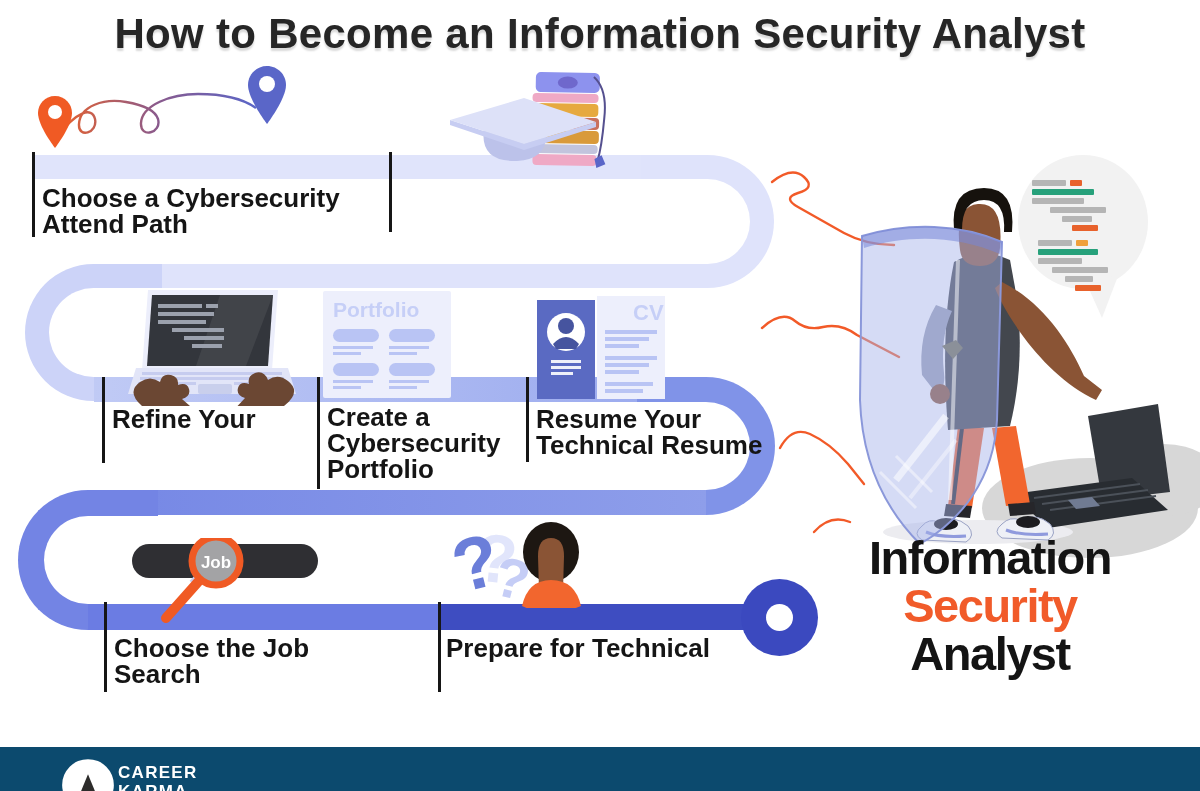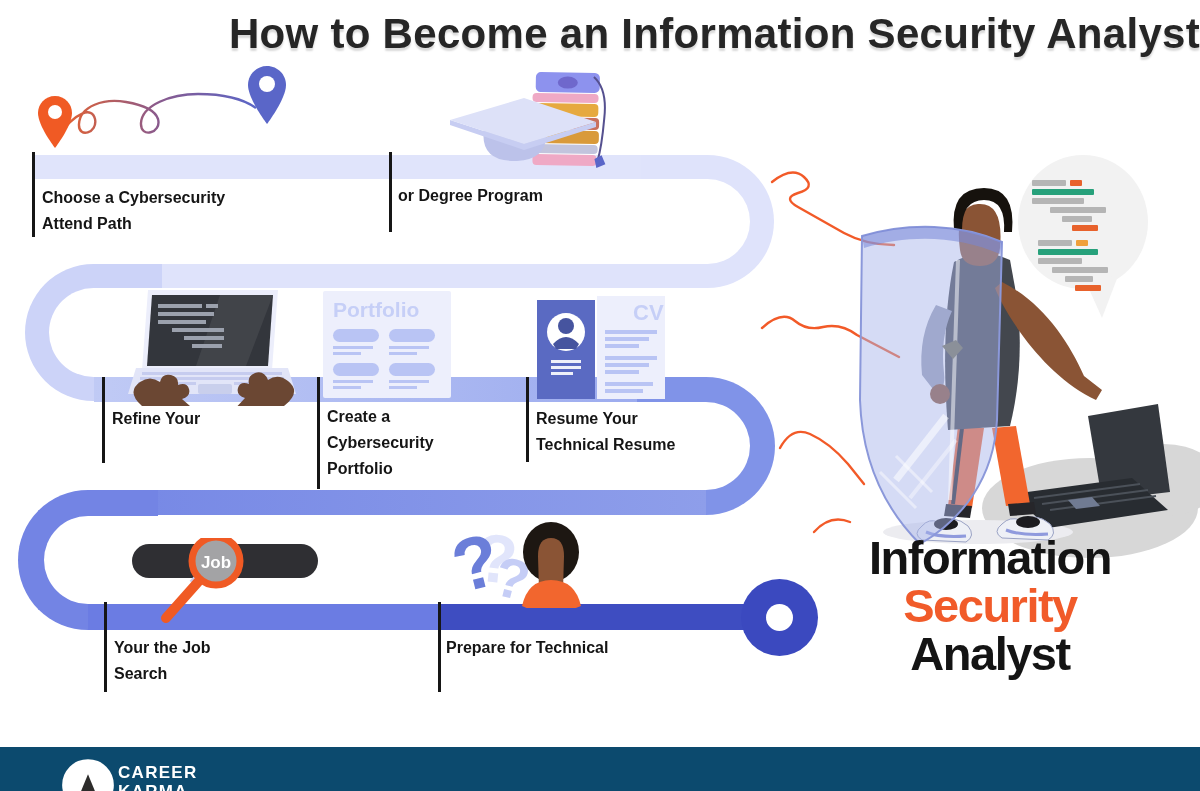--- a/index.html
+++ b/index.html
@@ -1,23 +1,23 @@
 <!DOCTYPE html>
 <html><head>
 <meta charset="utf-8">
 <style>
   html,body{margin:0;padding:0;background:#fff;}
   #stage{position:relative;width:1200px;height:791px;background:#ffffff;overflow:hidden;
          font-family:"Liberation Sans",sans-serif;}
-  .title{position:absolute;left:0;top:10px;width:100%;text-align:right;font-size:42px;
+  .title{position:absolute;left:0;top:10px;width:100%;text-align:center;font-size:42px;
          font-weight:bold;color:#262626;letter-spacing:.3px;text-shadow:0 3px 2px rgba(0,0,0,.15);}
   .band,.curve,.tick,.icon,.donut{position:absolute;}
   .curve{box-sizing:border-box;background:transparent;}
   .tick{width:3px;background:#161616;}
-  .step-label{position:absolute;font-weight:bold;font-size:16px;line-height:26px;color:#151515;}
+  .step-label{position:absolute;font-weight:bold;font-size:26px;line-height:26px;color:#151515;}
   
   .band-a{left:33px;top:155px;width:674px;height:24px;background:#e0e4fb;}
   .curve-1{left:641px;top:155px;width:133px;height:133px;border:24px solid #dfe3fb;border-left:0;
            border-radius:0 67px 67px 0;}
   .band-b{left:94px;top:264px;width:613px;height:24px;background:#dfe3fb;}
   .curve-2{left:25px;top:264px;width:137px;height:137px;border:24px solid #ccd3f8;border-right:0;
            border-radius:69px 0 0 69px;}
   .band-c{left:94px;top:377px;width:612px;height:25px;background:linear-gradient(90deg,#c0caf5,#98a8ee);}
   .curve-3{left:637px;top:377px;width:138px;height:138px;border:25px solid #8093e8;border-left:0;
            border-radius:0 69px 69px 0;}
@@ -65,36 +65,35 @@
   <div class="tick" style="left:317px;top:377px;height:112px"></div>
   <div class="tick" style="left:526px;top:377px;height:85px"></div>
   <div class="tick" style="left:104px;top:602px;height:90px"></div>
   <div class="tick" style="left:438px;top:602px;height:90px"></div>
 
   <div class="step-label" style="left:42px;top:185px">
     <div>Choose a Cybersecurity</div>
     <div>Attend Path</div>
   </div>
   <div class="step-label" style="left:398px;top:183px">
-    <div>or Degree Program</div>
   </div>
   <div class="step-label" style="left:112px;top:406px">
     <div>Refine Your</div>
   </div>
   <div class="step-label" style="left:327px;top:404px">
     <div>Create a</div>
     <div>Cybersecurity</div>
     <div>Portfolio</div>
   </div>
   <div class="step-label" style="left:536px;top:406px">
     <div>Resume Your</div>
     <div>Technical Resume</div>
   </div>
   <div class="step-label" style="left:114px;top:635px">
-    <div>Your the Job</div>
+    <div>Choose the Job</div>
     <div>Search</div>
   </div>
   <div class="step-label" style="left:446px;top:635px">
     <div>Prepare for Technical</div>
   </div>
 
   <svg class="icon" style="left:28px;top:62px" width="270" height="100" viewBox="0 0 270 100">
     <defs>
       <linearGradient id="lg" x1="0" y1="0" x2="1" y2="0">
         <stop offset="0" stop-color="#e8622c"></stop>

